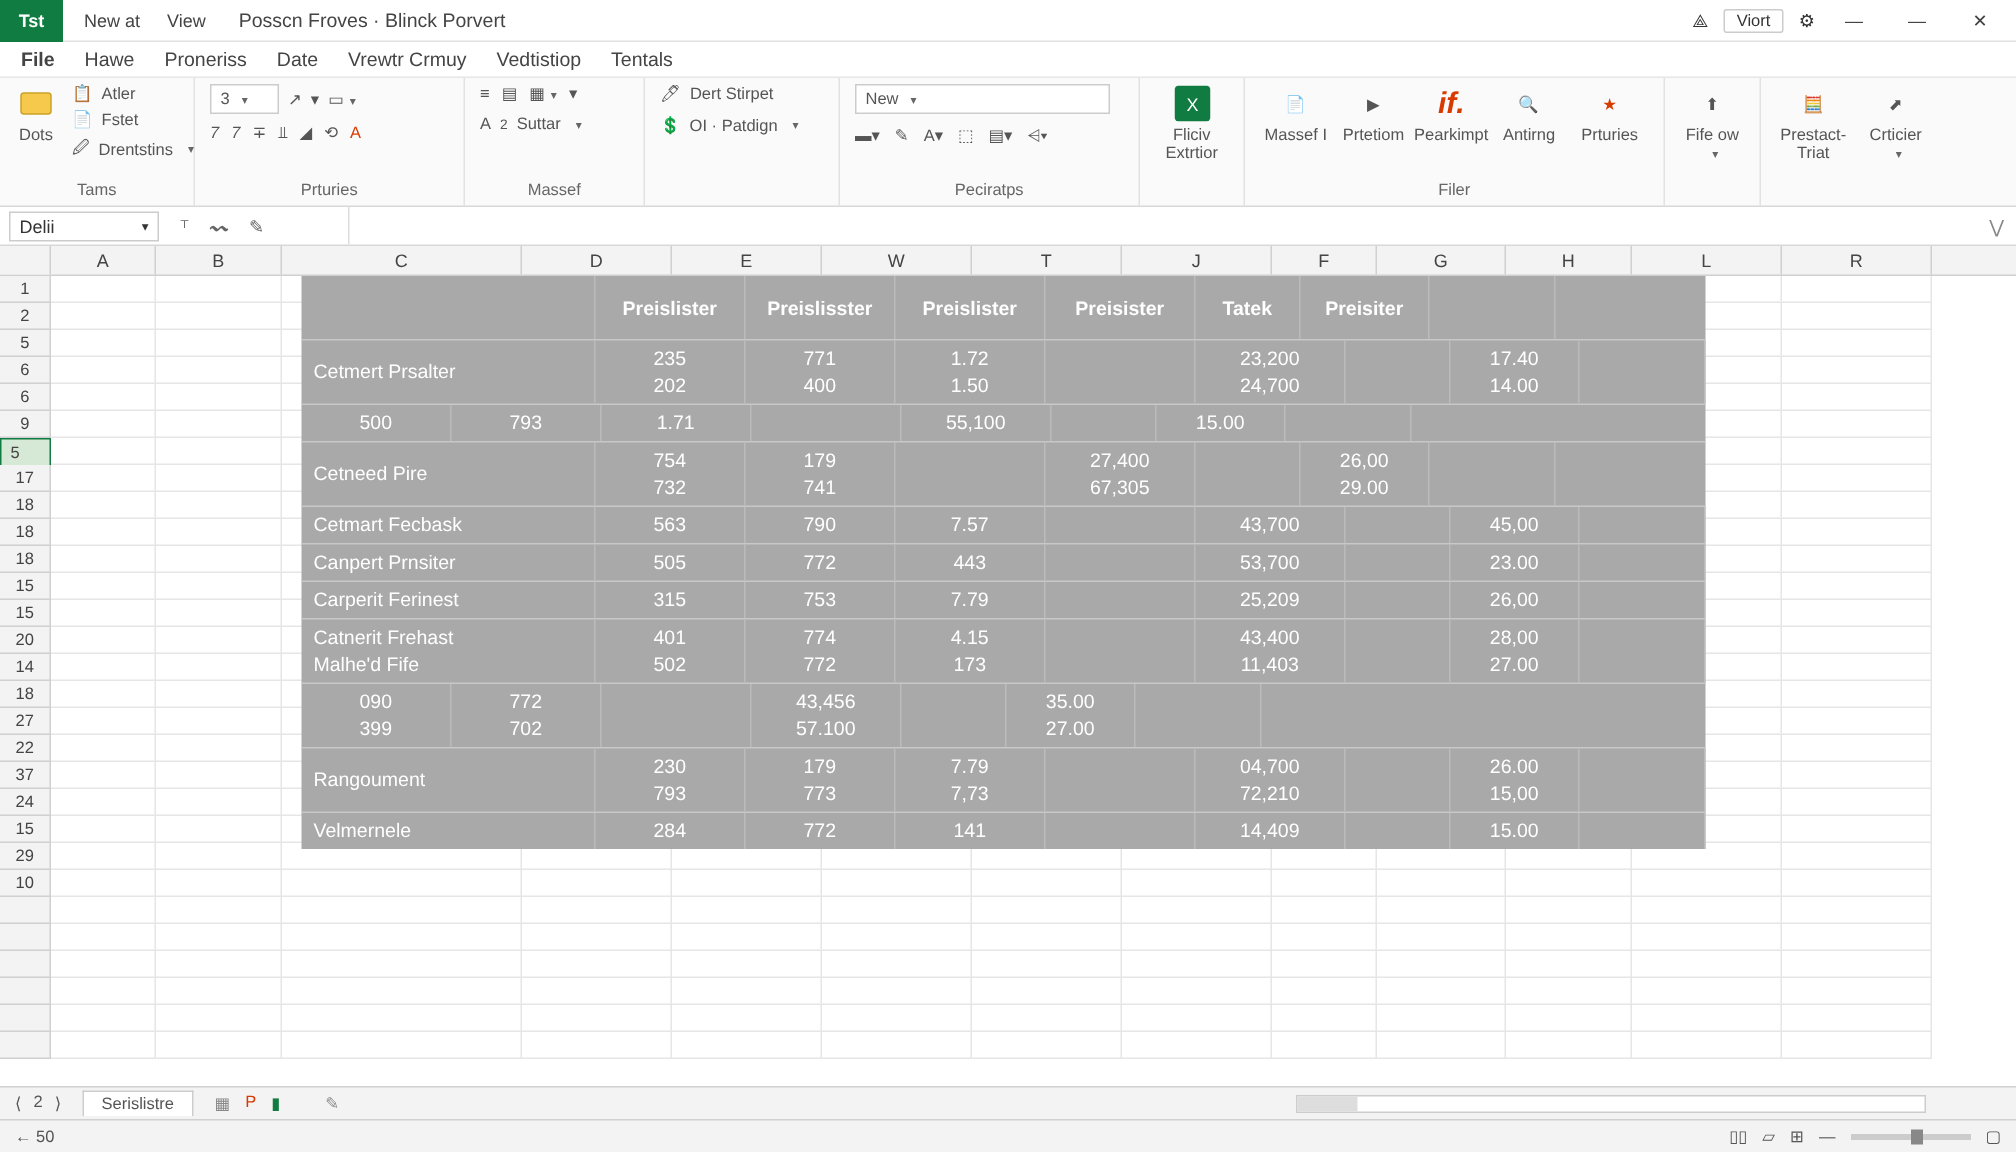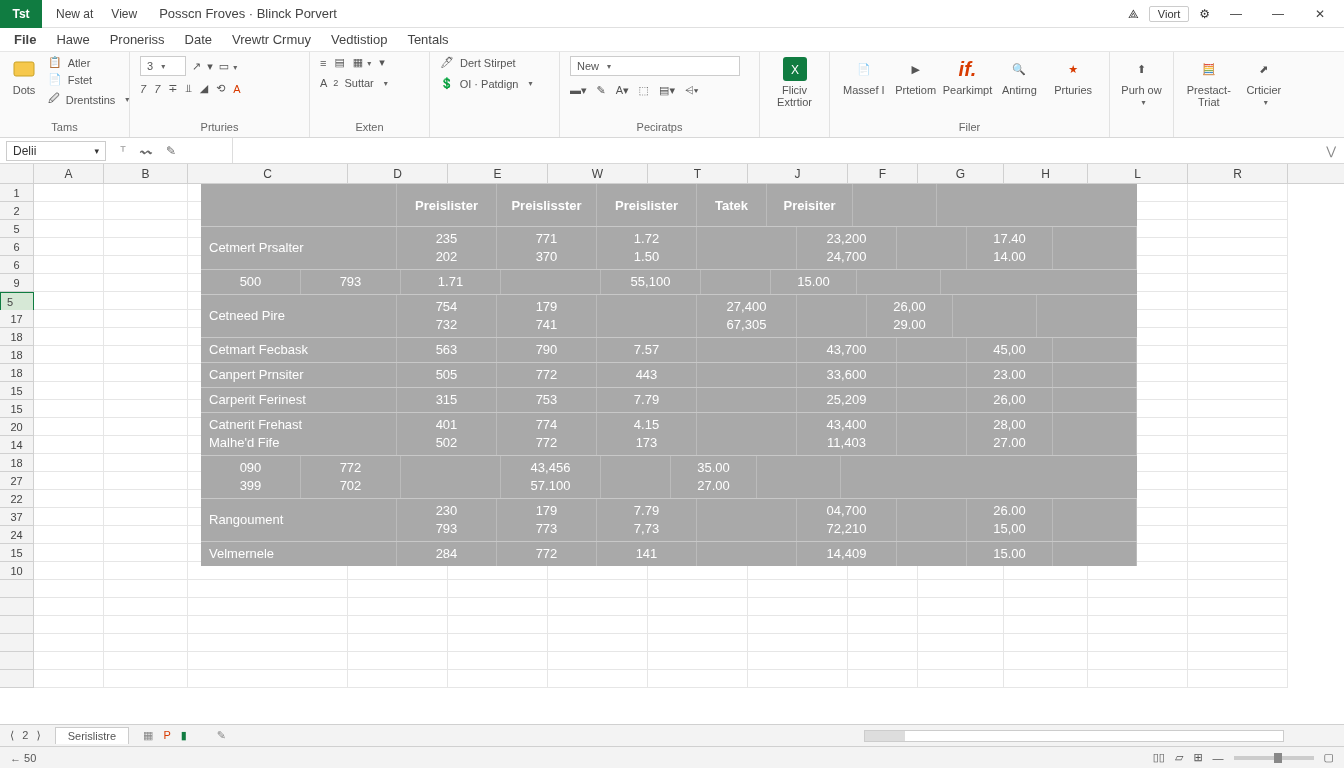--- a/index.html
+++ b/index.html
@@ -152,21 +152,21 @@
       <div class="col" style="gap:8px">
         <div class="smallrow" style="gap:8px">
           <span>≡</span>
           <span>▤</span>
           <span class="dd">▦</span>
           <span>▾</span>
         </div>
         <div class="smallrow dd">A<sup>2</sup> <span>Suttar</span></div>
       </div>
     </div>
-    <div class="lab">Exten</div>
+    <div class="lab">Massef</div>
   </div>
 
   <div class="rgroup" style="width:130px">
     <div class="body">
       <div class="col" style="gap:8px">
         <div class="smallrow">🖊 <span>Dert Stirpet</span></div>
         <div class="smallrow dd">💲 <span>OI · Patdign</span></div>
       </div>
     </div>
     <div class="lab"></div>
@@ -229,21 +229,21 @@
           <span>Prturies</span>
         </div>
     </div>
     <div class="lab">Filer</div>
   </div>
 
   <div class="rgroup" style="width:64px">
     <div class="body">
         <div class="bigicon dd">
           <div class="iconbox">⬆</div>
-          <span>Purh ow</span>
+          <span>Fife ow</span>
         </div>
       </div>
     <div class="lab"></div>
   </div>
 
   <div class="rgroup" style="width:120px;border-right:none">
     <div class="body">
       <div class="bigicon" style="width:54px">
           <div class="iconbox">🧮</div>
           <span>Prestact-Triat</span>
@@ -621,20 +621,36 @@
         <div class="cell" style="width: 100px;"></div>
         <div class="cell" style="width: 100px;"></div>
         <div class="cell" style="width: 100px;"></div>
         <div class="cell" style="width: 70px;"></div>
         <div class="cell" style="width: 86px;"></div>
         <div class="cell" style="width: 84px;"></div>
         <div class="cell" style="width: 100px;"></div>
         <div class="cell" style="width: 100px;"></div>
       </div>
       <div class="row">
+        <div class="rh">29</div>
+        <div class="cell" style="width: 70px;"></div>
+        <div class="cell" style="width: 84px;"></div>
+        <div class="cell" style="width: 160px;"></div>
+        <div class="cell" style="width: 100px;"></div>
+        <div class="cell" style="width: 100px;"></div>
+        <div class="cell" style="width: 100px;"></div>
+        <div class="cell" style="width: 100px;"></div>
+        <div class="cell" style="width: 100px;"></div>
+        <div class="cell" style="width: 70px;"></div>
+        <div class="cell" style="width: 86px;"></div>
+        <div class="cell" style="width: 84px;"></div>
+        <div class="cell" style="width: 100px;"></div>
+        <div class="cell" style="width: 100px;"></div>
+      </div>
+      <div class="row">
         <div class="rh">10</div>
         <div class="cell" style="width: 70px;"></div>
         <div class="cell" style="width: 84px;"></div>
         <div class="cell" style="width: 160px;"></div>
         <div class="cell" style="width: 100px;"></div>
         <div class="cell" style="width: 100px;"></div>
         <div class="cell" style="width: 100px;"></div>
         <div class="cell" style="width: 100px;"></div>
         <div class="cell" style="width: 100px;"></div>
         <div class="cell" style="width: 70px;"></div>
@@ -740,36 +756,37 @@
         <div class="cell" style="width: 100px;"></div>
       </div>
     </div>
 
   <div class="dtable">
     <div class="hdr" id="thdr">
         <div class="th" style="width: 196px;"></div>
         <div class="th" style="width: 100px;">Preislister</div>
         <div class="th" style="width: 100px;">Preislisster</div>
         <div class="th" style="width: 100px;">Preislister</div>
+        <div class="th" style="width: 100px;">Preisister</div>
         <div class="th" style="width: 70px;">Tatek</div>
         <div class="th" style="width: 86px;">Preisiter</div>
         <div class="th" style="width: 84px;"></div>
       </div>
     <div id="tbody">
         <div class="dr">
           <div class="td" style="width: 196px;">
             <span>Cetmert Prsalter</span>
           </div>
           <div class="td multi num" style="width: 100px;">
             <span>235</span>
             <span>202</span>
           </div>
           <div class="td multi num" style="width: 100px;">
             <span>771</span>
-            <span>370</span>
+            <span>400</span>
           </div>
           <div class="td multi num" style="width: 100px;">
             <span>1.72</span>
             <span>1.50</span>
           </div>
           <div class="td num" style="width: 100px;"></div>
           <div class="td multi num" style="width: 100px;">
             <span>23,200</span>
             <span>24,700</span>
           </div>
@@ -855,21 +872,21 @@
             <span>505</span>
           </div>
           <div class="td num" style="width: 100px;">
             <span>772</span>
           </div>
           <div class="td num" style="width: 100px;">
             <span>443</span>
           </div>
           <div class="td num" style="width: 100px;"></div>
           <div class="td num" style="width: 100px;">
-            <span>33,600</span>
+            <span>53,700</span>
           </div>
           <div class="td num" style="width: 70px;"></div>
           <div class="td num" style="width: 86px;">
             <span>23.00</span>
           </div>
           <div class="td num" style="width: 84px;"></div>
         </div>
         <div class="dr">
           <div class="td" style="width: 196px;">
             <span>Carperit Ferinest</span>

